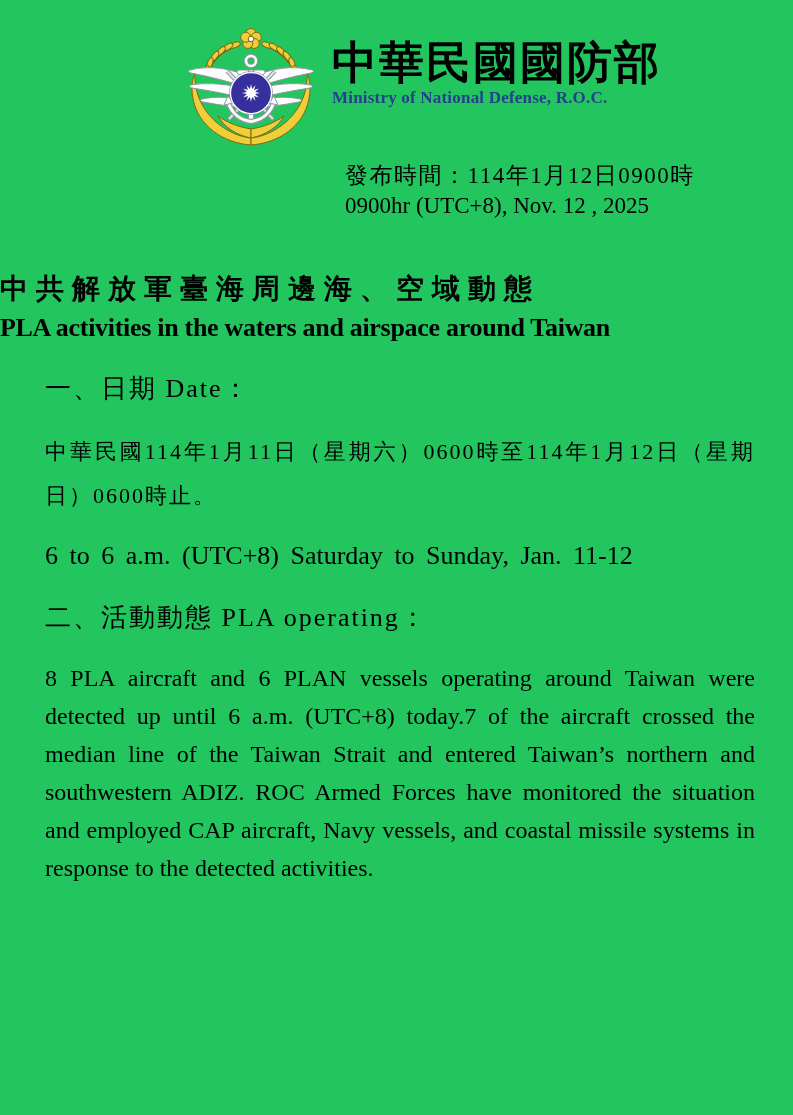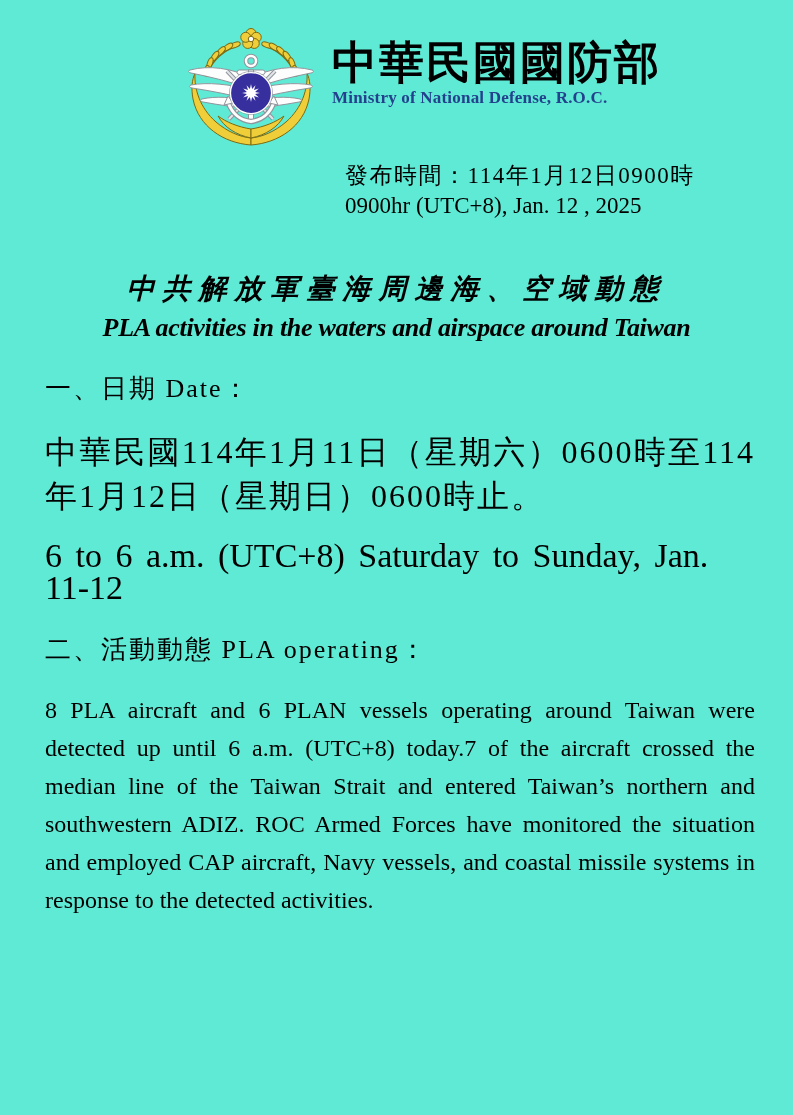--- a/index.html
+++ b/index.html
@@ -1,37 +1,37 @@
 <!DOCTYPE html>
 <html><head>
 <meta charset="utf-8">
 <style>
   html,body { margin:0; padding:0; background:#ffffff; }
   body { width:793px; height:1115px; font-family:"Liberation Serif","DejaVu Serif",serif; color:#000; }
-  .page { width:793px; height:1115px; overflow:hidden; position:relative; background:#5eead4; }
+  .page { width:793px; height:1115px; overflow:hidden; position:relative; background:#22c55e; }
 
   .masthead { display:flex; align-items:flex-start; padding:24px 0 0 176px; }
   .emblem { width:150px; height:125px; flex:0 0 auto; }
   .emblem svg { width:150px; height:125px; display:block; }
   .org { margin:14px 0 0 6px; }
   .org-zh { font-size:45px; font-weight:bold; letter-spacing:2px; line-height:1.12; white-space:nowrap; }
   .org-en { font-size:17px; font-weight:bold; color:#23418C; letter-spacing:0.2px; white-space:nowrap; }
 
   .release { margin:12px 0 0 345px; font-size:23px; line-height:1.32; }
   .release-zh { letter-spacing:1.5px; }
 
-  .doc-title { margin:48px 0 16px; text-align:center; font-weight:bold;font-style:italic; }
+  .doc-title { margin:48px 0 16px; font-weight:bold; }
   .title-zh { font-size:28px; letter-spacing:8px; }
   .title-en { font-size:26px; margin-top:5px; letter-spacing:-0.3px; }
 
   .content { margin:0 38px 0 45px; }
   .sec-heading { font-size:26px; font-weight:normal; margin:28px 0 0; letter-spacing:2px; }
-  .p-zh { font-size:32px; line-height:44px; margin:24px 0 0; text-align:justify; letter-spacing:2px; }
+  .p-zh { font-size:22px; line-height:44px; margin:24px 0 0; text-align:justify; letter-spacing:2px; }
   .p-en { font-size:24px; line-height:38px; margin:24px 0 0; text-align:justify; }
-  .p-en-line { font-size:34px; line-height:32px; margin:22px 0 11px; word-spacing:5px; }
+  .p-en-line { font-size:26px; line-height:32px; margin:22px 0 11px; word-spacing:5px; }
 </style>
 </head>
 <body>
 
 <div class="page">
 
   <header class="masthead">
     <div class="emblem">
       <svg viewBox="0 0 300 250" xmlns="http://www.w3.org/2000/svg">
         <defs>
@@ -107,21 +107,21 @@
       </svg>
     </div>
     <div class="org">
       <div class="org-zh">中華民國國防部</div>
       <div class="org-en">Ministry of National Defense, R.O.C.</div>
     </div>
   </header>
 
   <div class="release">
     <div class="release-zh">發布時間：114年1月12日0900時</div>
-    <div class="release-en">0900hr (UTC+8), Jan. 12 , 2025</div>
+    <div class="release-en">0900hr (UTC+8), Nov. 12 , 2025</div>
   </div>
 
   <div class="doc-title">
     <div class="title-zh">中共解放軍臺海周邊海、空域動態</div>
     <div class="title-en">PLA activities in the waters and airspace around Taiwan</div>
   </div>
 
   <div class="content">
 
     <section>

